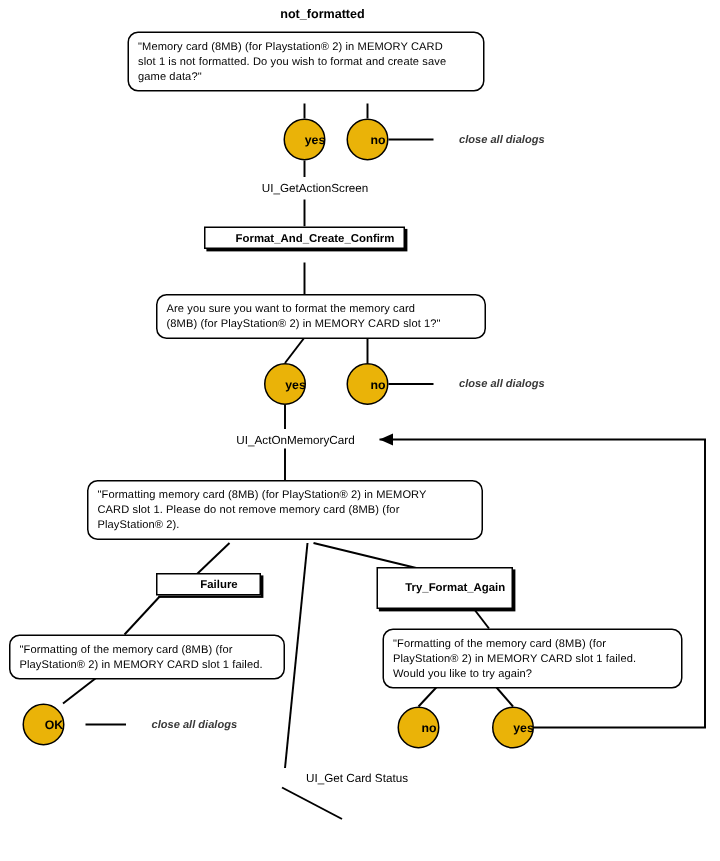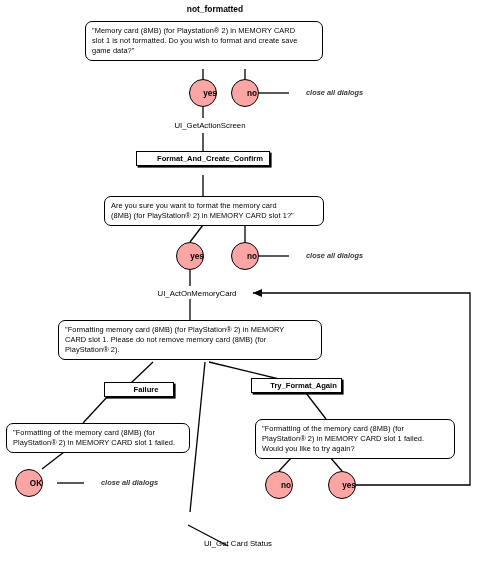--- a/index.html
+++ b/index.html
@@ -25,21 +25,21 @@
   .state{
     border:1.3px solid #000;background:#fff;
     font-size:7.6px;line-height:10px;
     display:flex;align-items:center;justify-content:center;
     box-shadow:1.6px 1.6px 0 #000;
     font-weight:700;
   }
 
   
   .circle{
-    border:1.3px solid #000;border-radius:50%;background:#fca5a5;
+    border:1.3px solid #000;border-radius:50%;background:#eab308;
     display:flex;align-items:center;justify-content:center;
     font-size:8.2px;font-weight:700;
   }
 
   
   .label{
     font-size:7.8px;font-weight:400;white-space:nowrap;
     line-height:9px;
   }
   .label.center{transform:translateX(-50%);}
@@ -140,37 +140,37 @@
   <div class="node label center" style="left:190px;top:289px;">UI_ActOnMemoryCard</div>
 
   <div class="node dialog" style="left:58px;top:320px;width:264px;">
     <div>"Formatting memory card (8MB) (for PlayStation® 2) in MEMORY</div>
     <div>CARD slot 1. Please do not remove memory card (8MB) (for</div>
     <div>PlayStation® 2).</div>
   </div>
 
   <div class="node state" style="left:104px;top:382px;width:70px;height:15px;">Failure</div>
 
-  <div class="node state" style="left:251px;top:378px;width:91px;height:15px;">Try_Format_Again</div>
+  <div class="node state" style="left:251px;top:378px;width:91px;height:28px;">Try_Format_Again</div>
 
   <div class="node dialog" style="left:6px;top:423px;width:184px;">
     <div>"Formatting of the memory card (8MB) (for</div>
     <div>PlayStation® 2) in MEMORY CARD slot 1 failed.</div>
   </div>
 
   <div class="node circle" style="left:15px;top:469px;width:28px;height:28px;">OK</div>
   <div class="node note" style="left:87px;top:478px;">
     <div>close all dialogs</div>
   </div>
 
   <div class="node dialog" style="left:255px;top:419px;width:200px;">
     <div>"Formatting of the memory card (8MB) (for</div>
     <div>PlayStation® 2) in MEMORY CARD slot 1 failed.</div>
     <div>Would you like to try again?</div>
   </div>
 
   <div class="node circle" style="left:265px;top:471px;width:28px;height:28px;">no</div>
   <div class="node circle" style="left:328px;top:471px;width:28px;height:28px;">yes</div>
 
-  <div class="node label center" style="left:231px;top:514px;margin-top:25px;">UI_Get Card Status</div>
+  <div class="node label center" style="left:231px;top:514px;">UI_Get Card Status</div>
 
 
 </div>
 
 </body></html>

